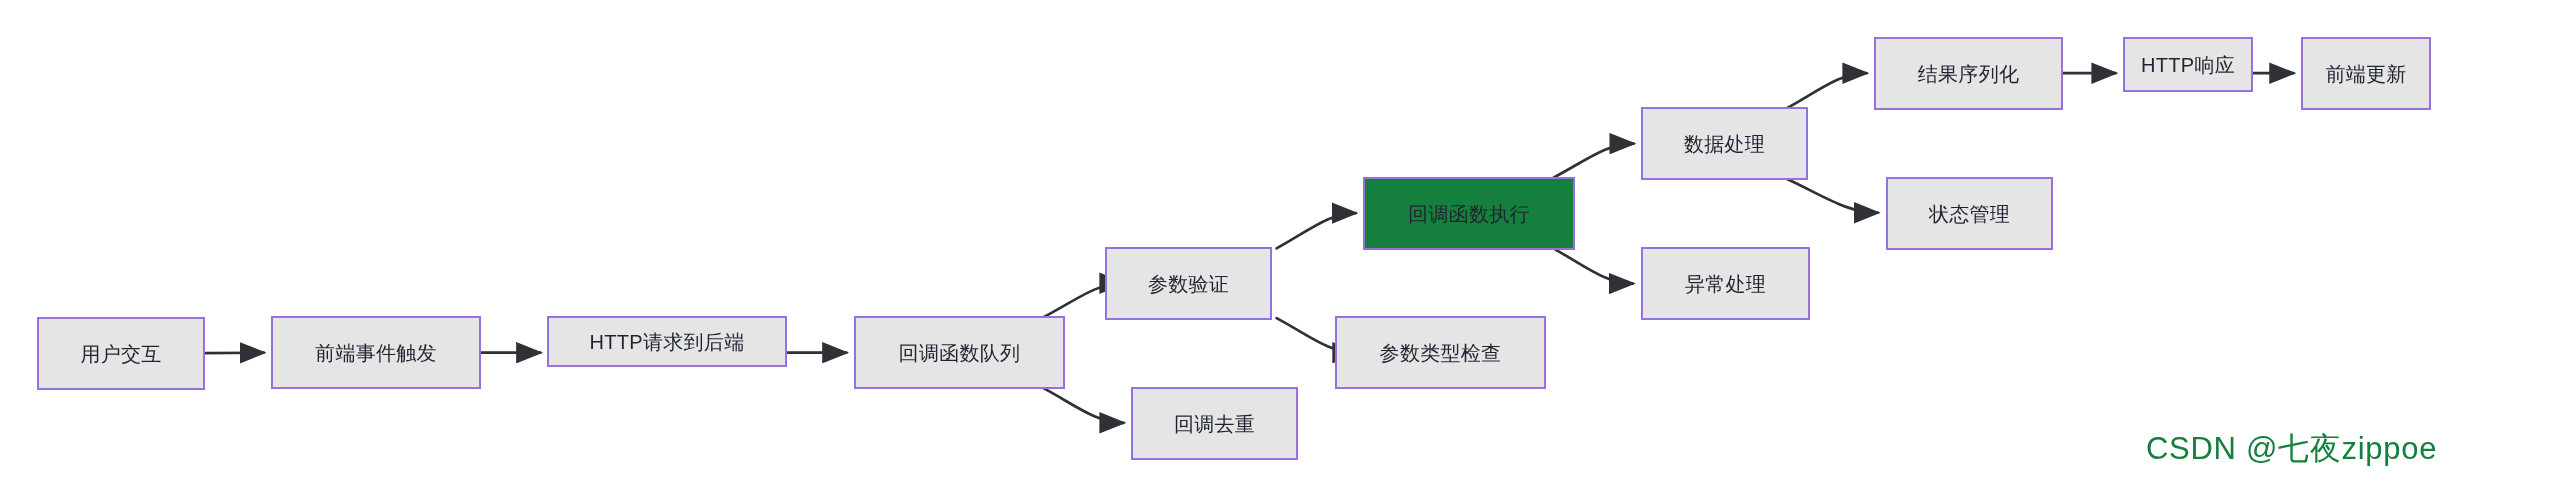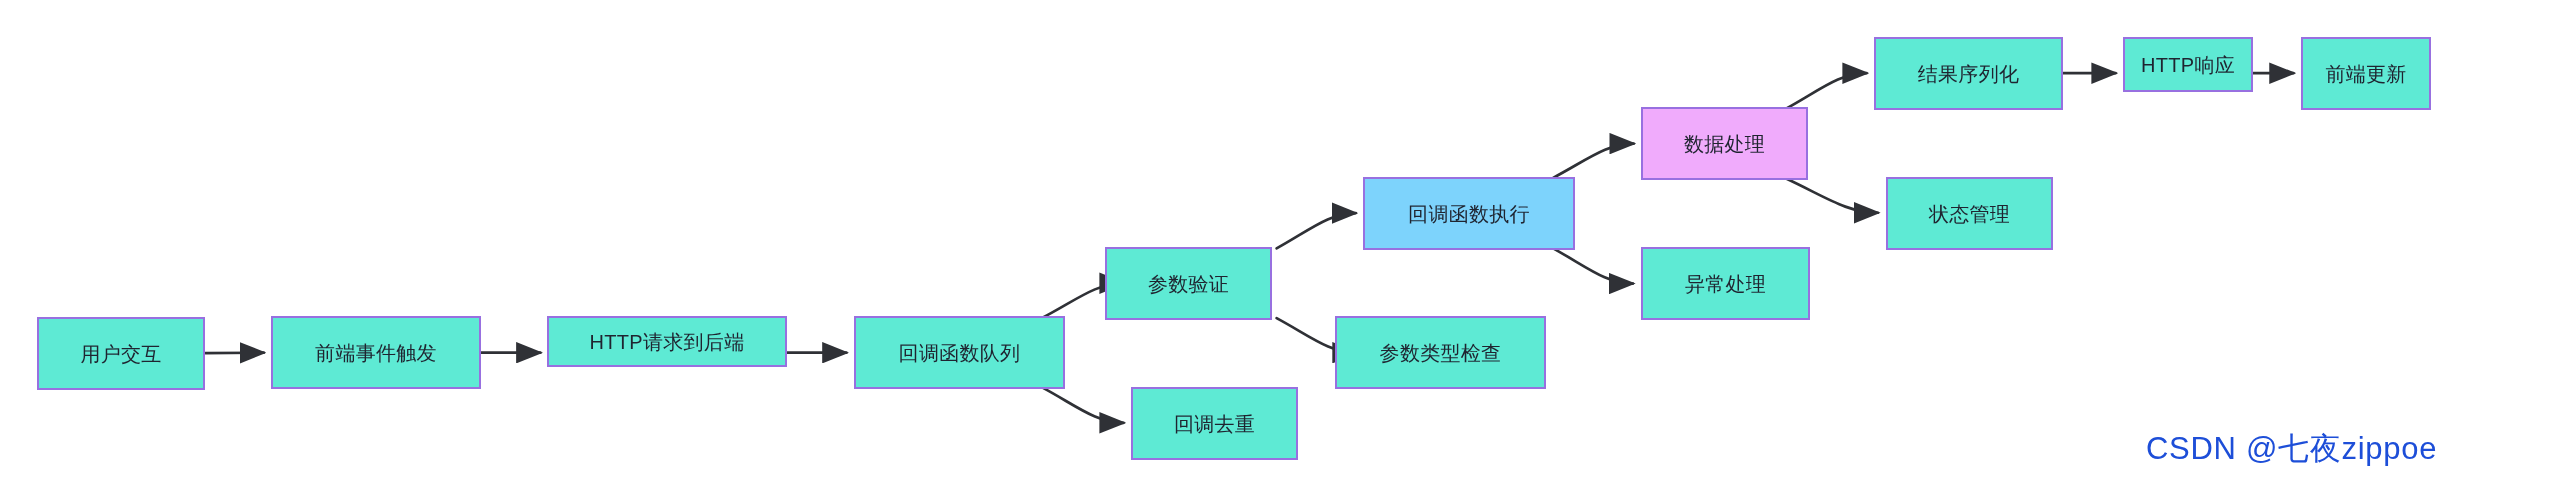--- a/index.html
+++ b/index.html
@@ -21,43 +21,43 @@
     left: 0;
     top: 0;
     width: 2576px;
     height: 496px;
     pointer-events: none;
   }
   .node {
     position: absolute;
     box-sizing: border-box;
     border: 2px solid #9870e0;
-    background: #5eead4;
+    background: #e5e5e5;
     display: flex;
     align-items: center;
     justify-content: center;
     color: #1f2430;
     font-size: 20px;
     line-height: 1.1;
     letter-spacing: 0.3px;
     white-space: nowrap;
     user-select: none;
   }
   .node.accent-red {
-    background: #7dd3fc;
+    background: #15803d;
   }
   .node.accent-teal {
-    background: #f0abfc;
+    background: #e5e5e5;
   }
   .node-label {
     display: block;
   }
   .watermark {
     position: absolute;
-    color: #1d4ed8;
+    color: #15803d;
     font-size: 31px;
     white-space: nowrap;
     user-select: none;
     letter-spacing: 0.7px;
   }
 </style>
 </head>
 <body>
 
 <div id="stage">

